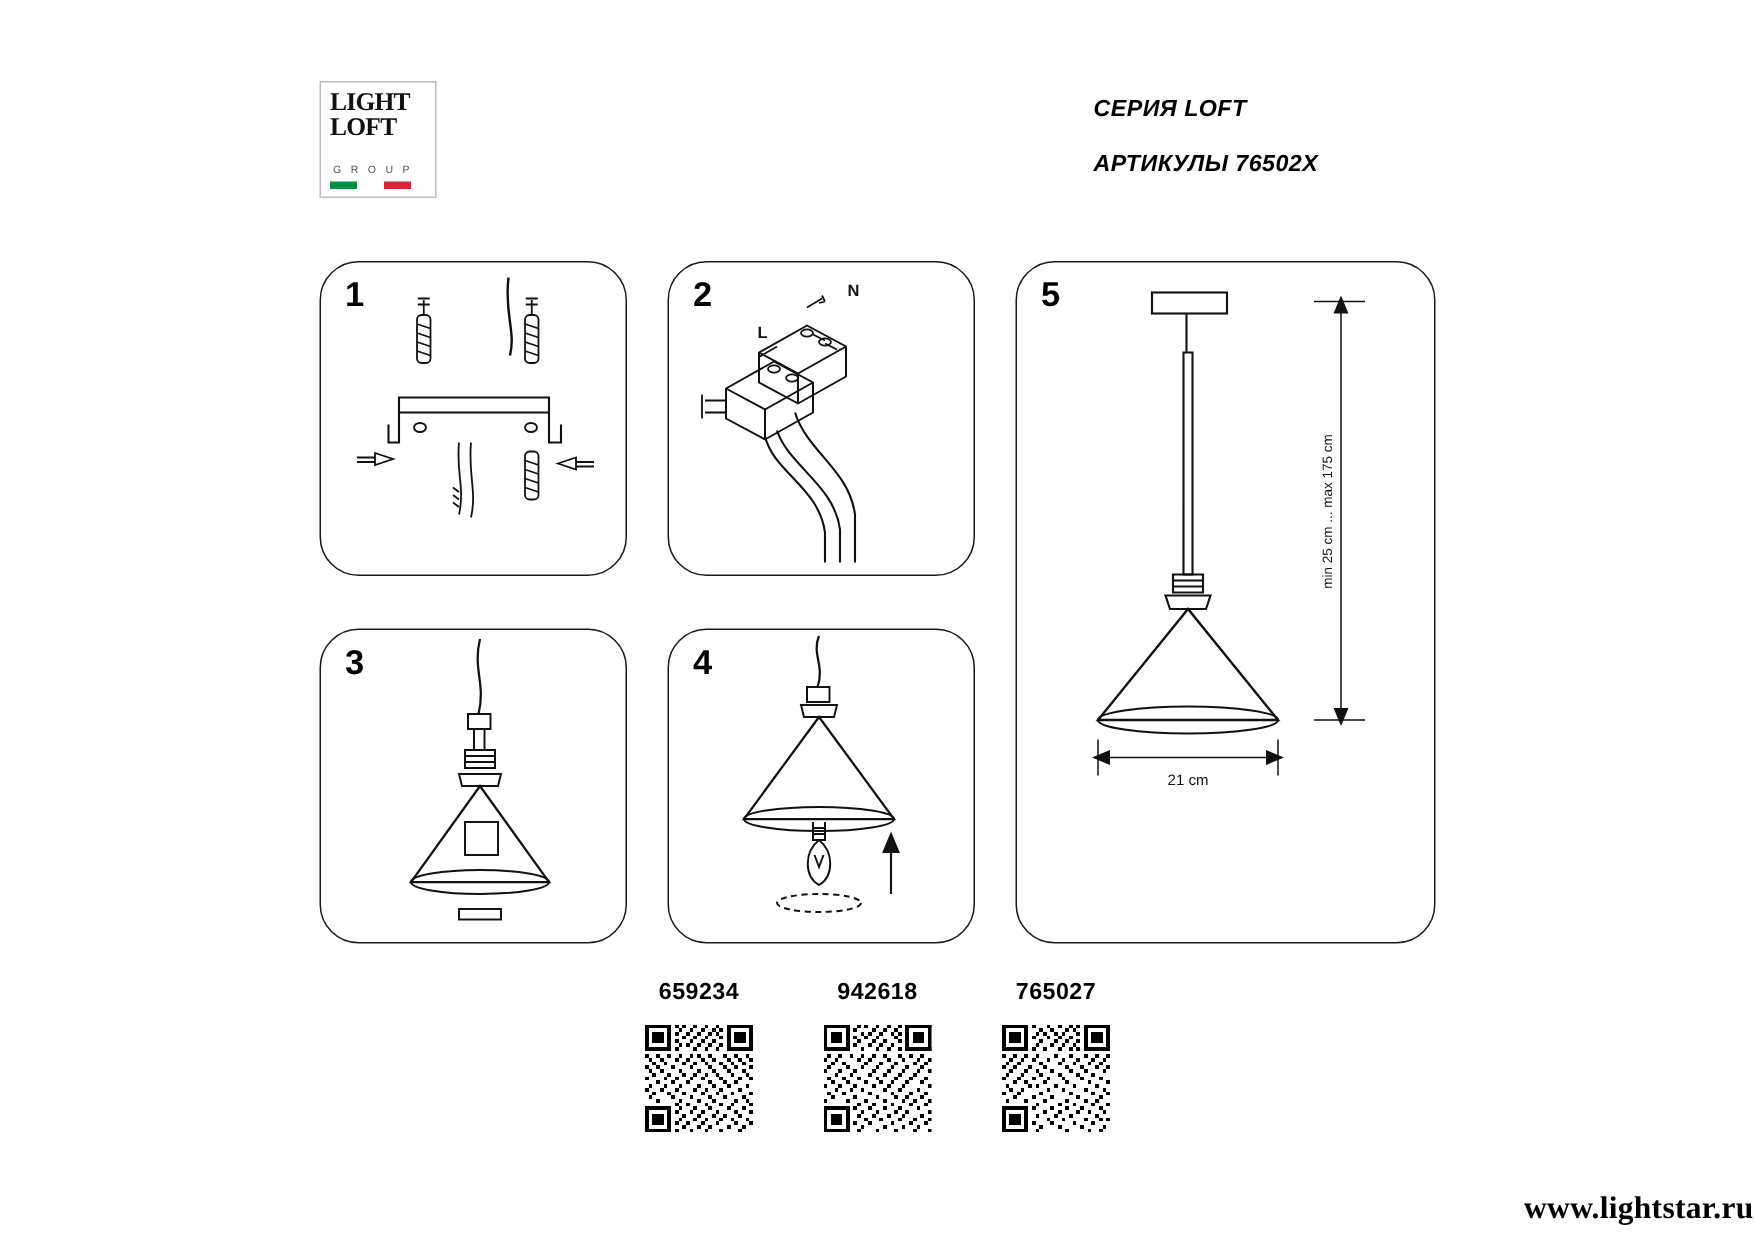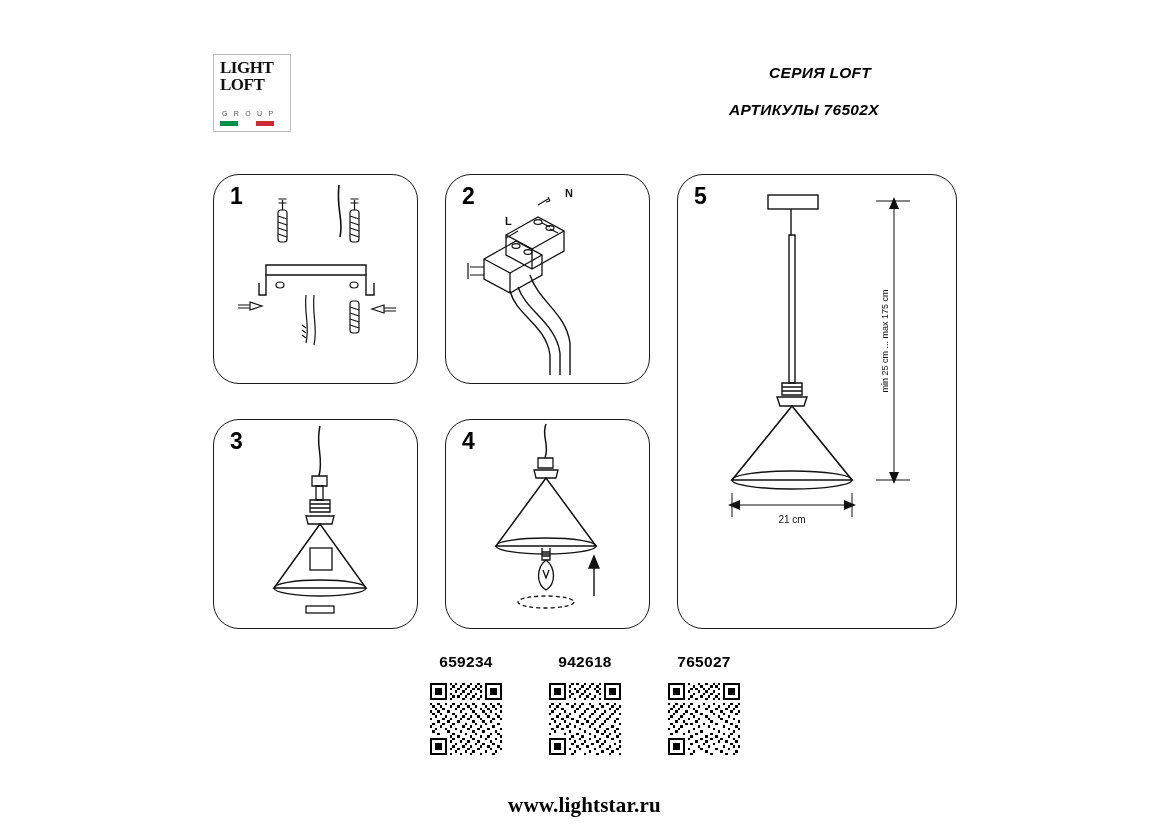--- a/index.html
+++ b/index.html
@@ -67,21 +67,21 @@
     top: 44px;
     width: 390px;
     font-size: 22.5px;
     font-weight: bold;
     line-height: 29px;
     letter-spacing: -0.2px;
     color: #000;
   }
   .series {
     position: absolute;
-    left: 769px;
+    left: 729px;
     top: 48px;
     font-size: 15.5px;
     font-weight: bold;
     font-style: italic;
     letter-spacing: 0.3px;
   }
   .articles {
     position: absolute;
     left: 729px;
     top: 85px;
@@ -125,21 +125,21 @@
   .qr-img { width: 72px; height: 72px; margin: 0 auto; display: block; }
   #qr-0 { left: 418px; top: 637px; }
   #qr-1 { left: 537px; top: 637px; }
   #qr-2 { left: 656px; top: 637px; text-align: center; }
 
   .site {
     position: absolute;
     left: 0;
     top: 777px;
     width: 100%;
-    text-align: center;
+    text-align: right;
     font-family: "Liberation Serif", serif;
     font-size: 21px;
     font-weight: bold;
     letter-spacing: 0.2px;
   }
 </style>
 </head>
 <body>
 
 <div class="page">

